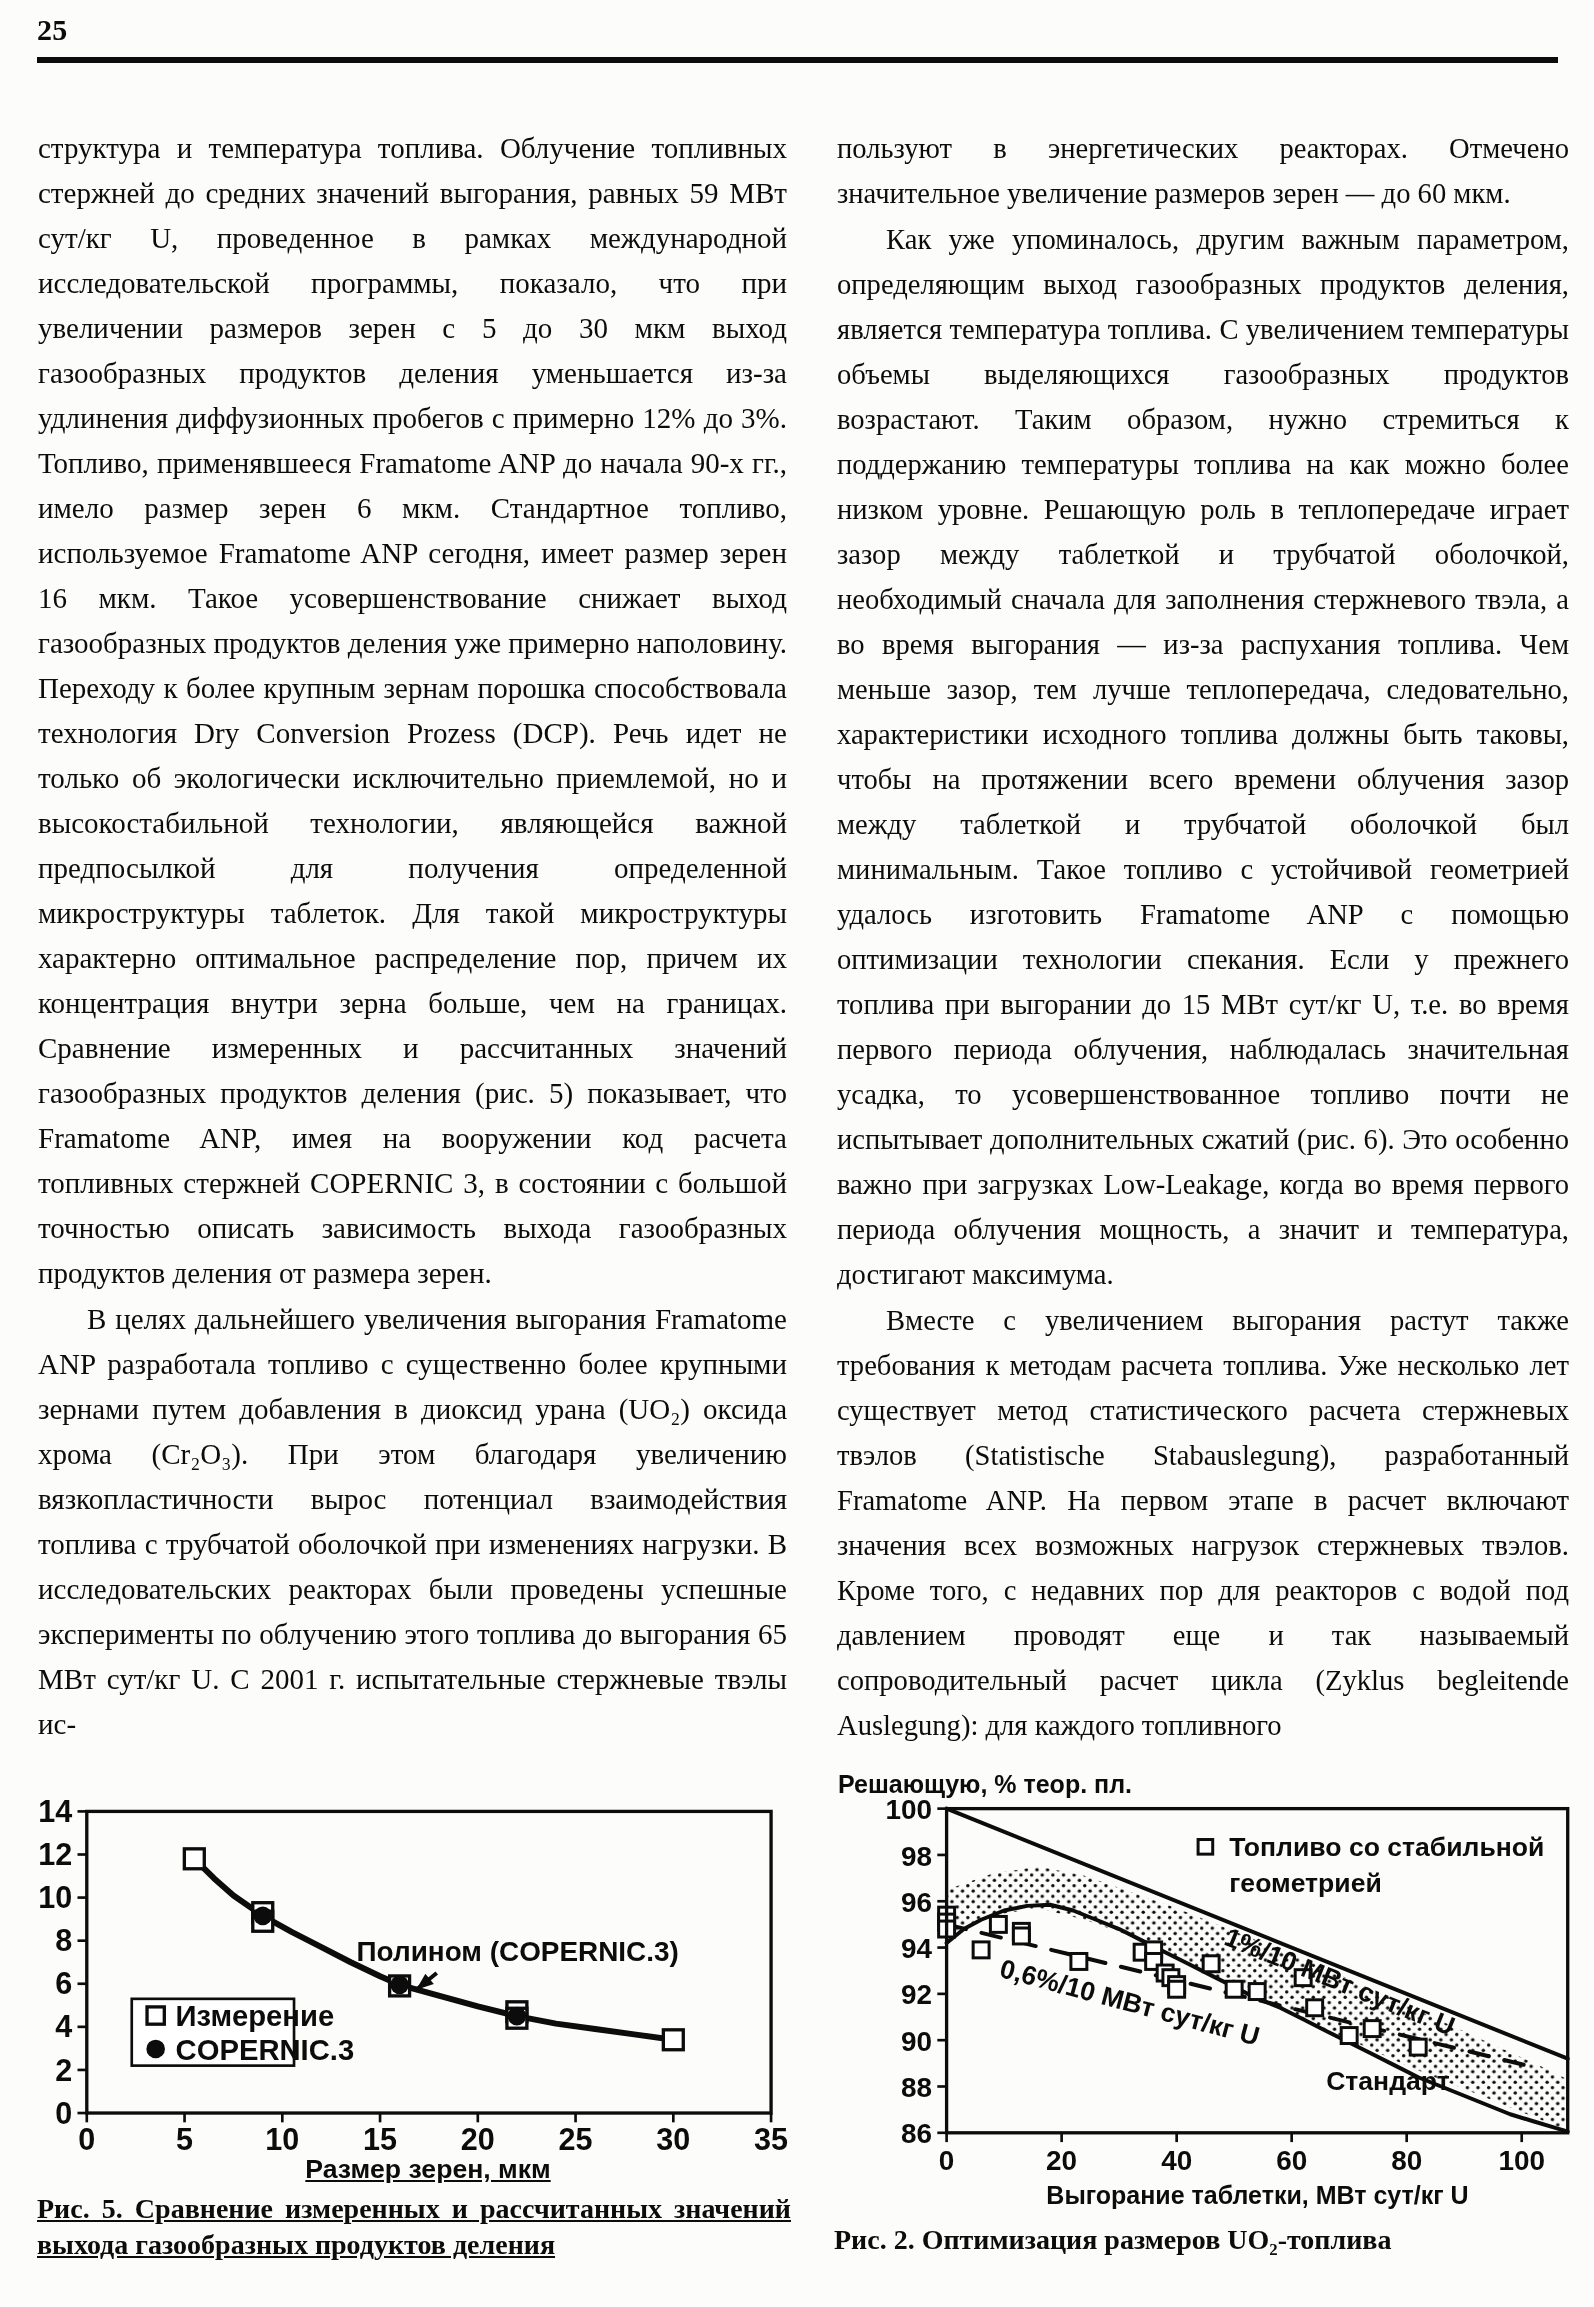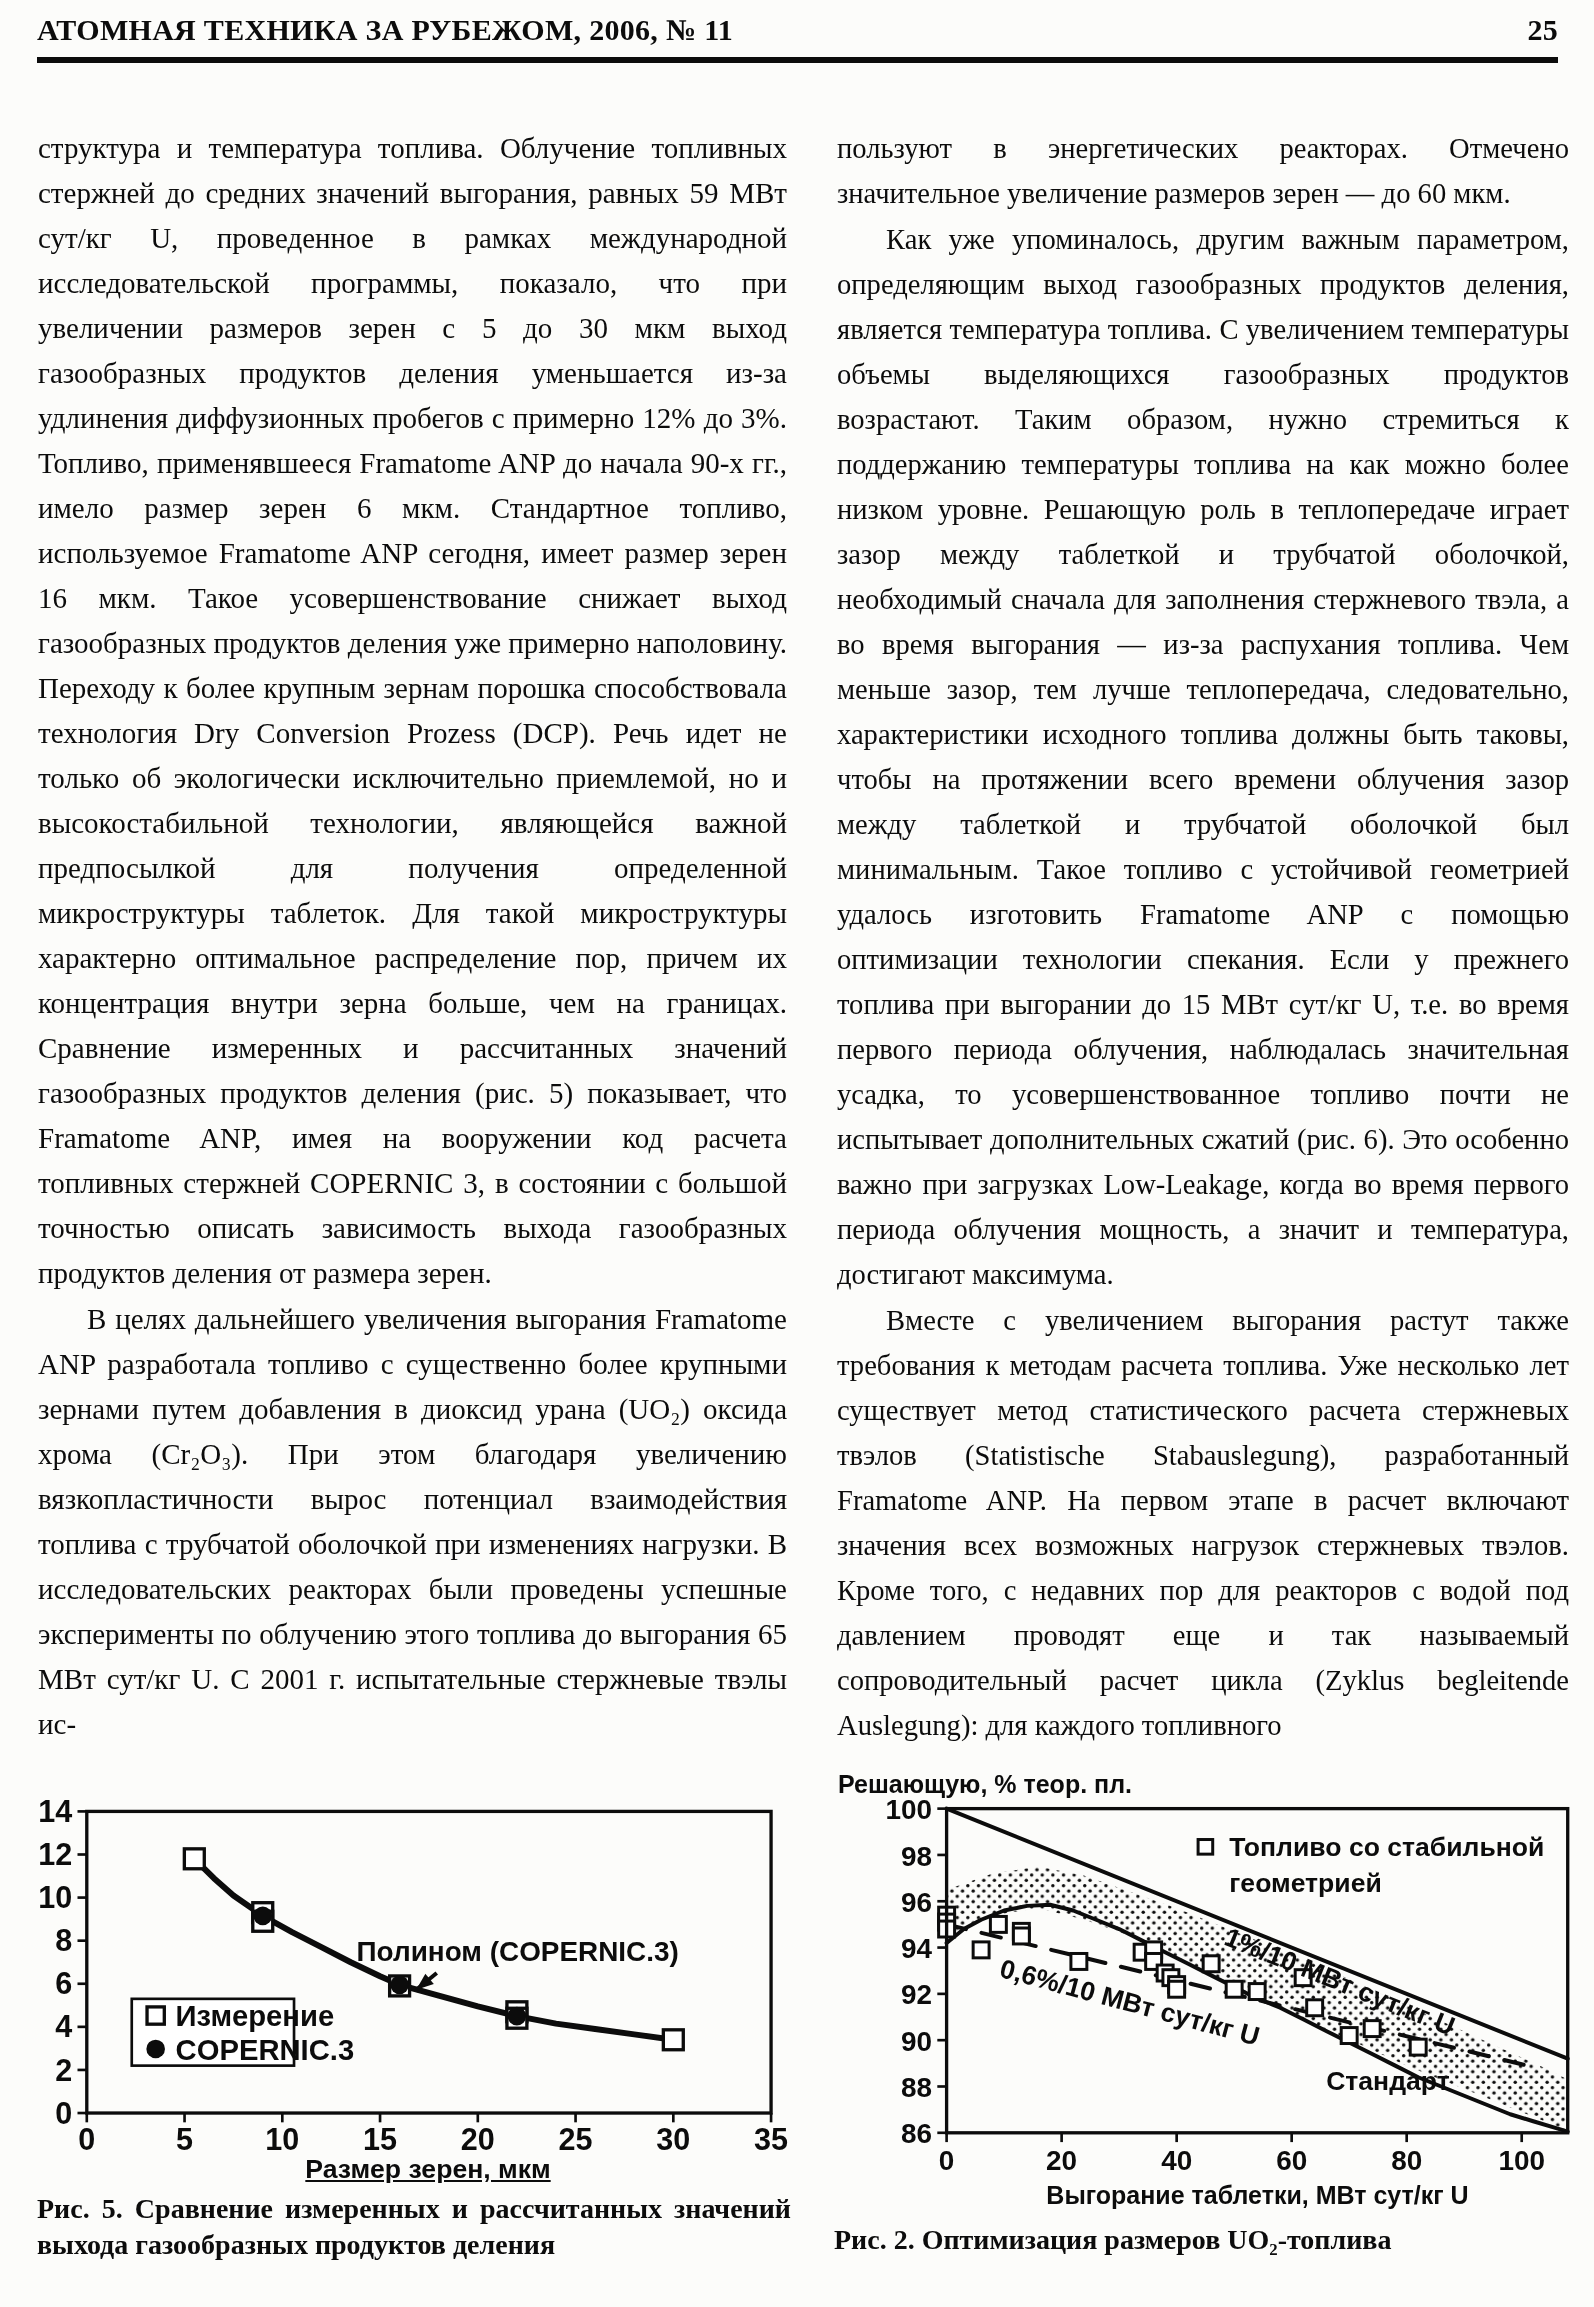--- a/index.html
+++ b/index.html
@@ -19,21 +19,20 @@
   .fig-caption{position:absolute;font-weight:700;font-size:28px;line-height:36px;text-align:justify;}
   svg.chart{position:absolute;}
   svg.chart text{font-family:"Liberation Sans",sans-serif;font-weight:700;fill:#0c0c0c;}
 </style>
 </head>
 <body>
 
 <div class="page">
 
   <div class="header-row">
-    <span>АТОМНАЯ ТЕХНИКА ЗА РУБЕЖОМ, 2006, № 11</span>
     <span>25</span>
   </div>
   <div class="rule"></div>
 
   <div class="col col-left" id="col-left">
       <p class="para">структура и температура топлива. Облучение топливных стержней до средних значений выгорания, равных 59 МВт сут/кг U, проведенное в рамках международной исследовательской программы, показало, что при увеличении размеров зерен с 5 до 30 мкм выход газообразных продуктов деления уменьшается из-за удлинения диффузионных пробегов с примерно 12% до 3%. Топливо, применявшееся Framatome ANP до начала 90-х гг., имело размер зерен 6 мкм. Стандартное топливо, используемое Framatome ANP сегодня, имеет размер зерен 16 мкм. Такое усовершенствование снижает выход газообразных продуктов деления уже примерно наполовину. Переходу к более крупным зернам порошка способствовала технология Dry Conversion Prozess (DCP). Речь идет не только об экологически исключительно приемлемой, но и высокостабильной технологии, являющейся важной предпосылкой для получения определенной микроструктуры таблеток. Для такой микроструктуры характерно оптимальное распределение пор, причем их концентрация внутри зерна больше, чем на границах. Сравнение измеренных и рассчитанных значений газообразных продуктов деления (рис. 5) показывает, что Framatome ANP, имея на вооружении код расчета топливных стержней COPERNIC 3, в состоянии с большой точностью описать зависимость выхода газообразных продуктов деления от размера зерен.</p>
       <p class="para indent">В целях дальнейшего увеличения выгорания Framatome ANP разработала топливо с существенно более крупными зернами путем добавления в диоксид урана (UO₂) оксида хрома (Cr₂O₃). При этом благодаря увеличению вязкопластичности вырос потенциал взаимодействия топлива с трубчатой оболочкой при изменениях нагрузки. В исследовательских реакторах были проведены успешные эксперименты по облучению этого топлива до выгорания 65 МВт сут/кг U. С 2001 г. испытательные стержневые твэлы ис-</p>
     </div>
   <div class="col col-right" id="col-right">
       <p class="para">пользуют в энергетических реакторах. Отмечено значительное увеличение размеров зерен — до 60 мкм.</p>
@@ -89,21 +88,21 @@
       <rect x="157.68571428571428" y="302.12857142857143" width="244.25714285714284" height="100.52857142857141" fill="#fff" stroke="#0c0c0c" stroke-width="4"></rect>
       <rect x="180.68571428571428" y="314.2607142857143" width="26" height="26" fill="#fff" stroke="#0c0c0c" stroke-width="5"></rect>
       <text x="223.68571428571428" y="343.2607142857143" font-size="44">Измерение</text>
       <circle cx="193.68571428571428" cy="377.525" r="14" fill="#0c0c0c"></circle>
       <text x="223.68571428571428" y="393.525" font-size="44">COPERNIC.3</text>
       <text x="496.1142857142857" y="245.37857142857143" font-size="42">Полином (COPERNIC.3)</text>
       <line x1="616.7714285714285" y1="263.21428571428567" x2="585.8714285714286" y2="288.5085714285715" stroke="#0c0c0c" stroke-width="6"></line>
       <polygon points="585.8714285714286,288.5085714285715 612.3245872598699,279.77756945834227 599.656091432283,264.3014842470747" fill="#0c0c0c"></polygon>
     </svg>
   <div class="fig-xlabel" style="left:86px;top:2154px;width:684px;text-decoration:underline;">Размер зерен, мкм</div>
-  <div class="fig-caption" style="left:37px;top:2191px;width:754px;">Рис. 5. Сравнение измеренных и рассчитанных значений выхода газообразных продуктов деления</div>
+  <div class="fig-caption" style="left:37px;top:2191px;width:754px;text-decoration:underline;">Рис. 5. Сравнение измеренных и рассчитанных значений выхода газообразных продуктов деления</div>
 
   <div class="fig-title" style="left:838px;top:1770px;font-size:25px;">Решающую, % теор. пл.</div>
   <svg class="chart" id="fig6-svg" style="left:827px;top:1798px;" width="764" height="372" viewBox="0 0 1150 560">
       <defs>
         <pattern id="dots-fig6" width="16" height="16" patternUnits="userSpaceOnUse">
           <circle cx="4" cy="4" r="2.6" fill="#0c0c0c"></circle>
           <circle cx="12" cy="12" r="2.6" fill="#0c0c0c"></circle>
         </pattern>
       </defs>
       <polygon points="180,138 249.25925925925924,113.59999999999991 318.5185185185185,103.14285714285717 387.77777777777777,117.08571428571446 457.037037037037,141.4857142857141 526.2962962962963,165.8857142857142 595.5555555555555,193.77142857142837 664.8148148148148,221.65714285714307 734.074074074074,249.54285714285723 803.3333333333333,280.9142857142855 872.5925925925926,312.2857142857143 941.8518518518518,343.65714285714307 1011.1111111111111,375.02857142857135 1080.3703703703704,406.4000000000001 1115,423.82857142857154 1115,500.5142857142859 1080.3703703703704,486.57142857142856 1011.1111111111111,458.68571428571437 941.8518518518518,430.8000000000002 872.5925925925926,402.9142857142855 803.3333333333333,371.5428571428572 734.074074074074,340.17142857142846 664.8148148148148,308.8000000000002 595.5555555555555,277.42857142857144 526.2962962962963,242.57142857142856 457.037037037037,207.71428571428572 387.77777777777777,183.31428571428563 318.5185185185185,165.8857142857142 249.25925925925924,176.34285714285693 180,211.19999999999982" fill="url(#dots-fig6)" stroke="none"></polygon>

